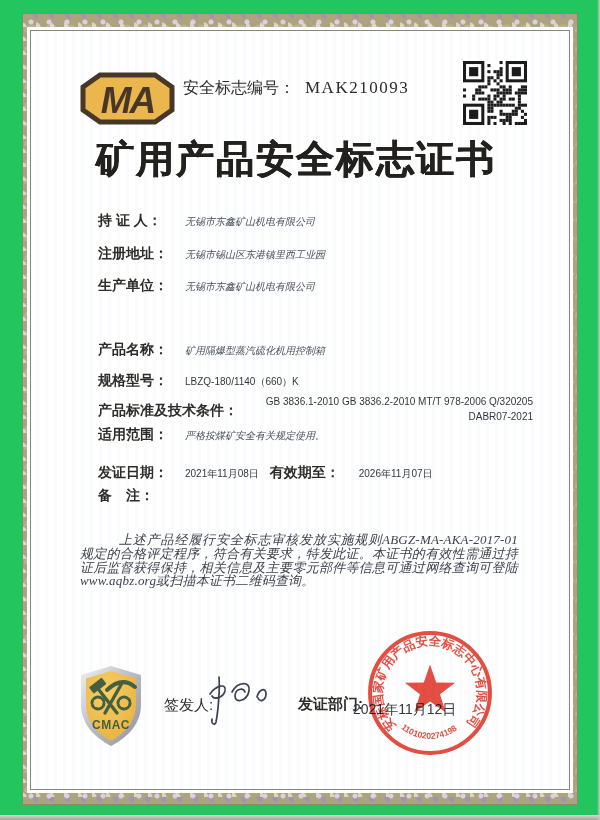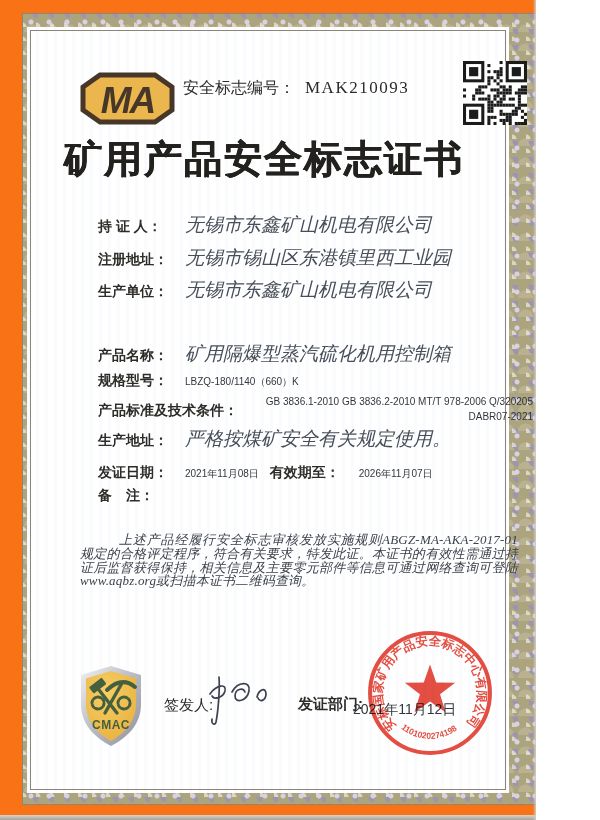--- a/index.html
+++ b/index.html
@@ -1,16 +1,16 @@
 <!DOCTYPE html>
 <html><head>
 <meta charset="utf-8">
 <style>
   html,body{margin:0;padding:0;background:#fff;}
-  .page{position:relative;width:536px;height:820px;background:#f97316;overflow:hidden;
+  .page{position:relative;width:600px;height:820px;background:#22c55e;overflow:hidden;
         font-family:"Liberation Sans","DejaVu Sans",sans-serif;color:#2e2c28;}
   
   .frame{position:absolute;left:22px;top:13px;width:556px;height:792px;
          background-color:#aca47e;
          background-image:
            radial-gradient(circle at 50% 50%, #d9d2e6 0 2px, rgba(0,0,0,0) 3px),
            radial-gradient(circle at 0% 100%, rgba(255,255,255,.55) 0 4px, rgba(0,0,0,0) 5px),
            radial-gradient(circle at 100% 0%, #9b94b3 0 5px, rgba(0,0,0,0) 6px),
            radial-gradient(circle at 50% 100%, #b9b190 0 7px, rgba(0,0,0,0) 8px);
          background-size:18px 18px,14px 14px,16px 16px,19px 19px;
@@ -31,21 +31,21 @@
 
   .title{position:absolute;left:0;right:8px;top:134px;text-align:center;
          font-family:"Liberation Serif","DejaVu Serif",serif;font-weight:700;
          font-size:38px;letter-spacing:2px;color:#23211e;
          text-shadow:.6px 0 0 #23211e,-.3px 0 0 #23211e;}
 
   .row{position:absolute;left:90px;font-size:14px;white-space:nowrap;}
   .lbl{display:inline-block;min-width:87px;font-weight:700;color:#2e2c28;margin-left:8px;}
   .lbl2{display:inline-block;min-width:75px;font-weight:700;color:#2e2c28;margin-left:11px;}
   .val{color:#474d59;}
-  .hand{font-family:"Liberation Serif","DejaVu Serif",serif;font-style:italic;font-size:19px;}
+  .hand{font-family:"Liberation Serif","DejaVu Serif",serif;font-style:italic;font-size:10px;}
   .print{font-family:Liberation Sans, sans-serif;color:#33373d;font-size:10px;text-align:right;}
   .row-std .lbl{min-width:0;width:159px;vertical-align:top;padding-top:8px;}
   .row-std .val{display:inline-block;width:276px;white-space:normal;line-height:15px;vertical-align:top;}
 
   .statement{position:absolute;left:80px;top:533px;width:438px;
          font-family:"Liberation Serif","DejaVu Serif",serif;font-style:italic;
          font-size:13px;line-height:13.8px;letter-spacing:.2px;color:#3c414c;
          text-align:justify;text-indent:3em;}
 
   .shield{position:absolute;left:76px;top:664px;width:70px;height:84px;}
@@ -222,21 +222,21 @@
   <div class="row" style="top:341px">
     <span class="lbl">产品名称：</span><span class="val hand">矿用隔爆型蒸汽硫化机用控制箱</span>
   </div>
   <div class="row" style="top:372px">
     <span class="lbl">规格型号：</span><span class="val print">LBZQ-180/1140（660）K</span>
   </div>
   <div class="row row-std" style="top:394px">
     <span class="lbl">产品标准及技术条件：</span><span class="val print">GB 3836.1-2010 GB 3836.2-2010 MT/T 978-2006  Q/320205 DABR07-2021</span>
   </div>
   <div class="row" style="top:426px">
-    <span class="lbl">生产地址：</span><span class="val hand">严格按煤矿安全有关规定使用。</span>
+    <span class="lbl">适用范围：</span><span class="val hand">严格按煤矿安全有关规定使用。</span>
   </div>
 
   <div class="row" style="top:464px">
     <span class="lbl">发证日期：</span><span class="val print">2021年11月08日</span><span class="lbl2">有效期至：</span><span class="val print" style="margin-left:14px">2026年11月07日</span>
   </div>
   <div class="row" style="top:487px">
     <span class="lbl">备　注：</span>
   </div>
 
   <div class="statement">上述产品经履行安全标志审核发放实施规则ABGZ-MA-AKA-2017-01规定的合格评定程序，符合有关要求，特发此证。本证书的有效性需通过持证后监督获得保持，相关信息及主要零元部件等信息可通过网络查询可登陆www.aqbz.org或扫描本证书二维码查询。</div>

